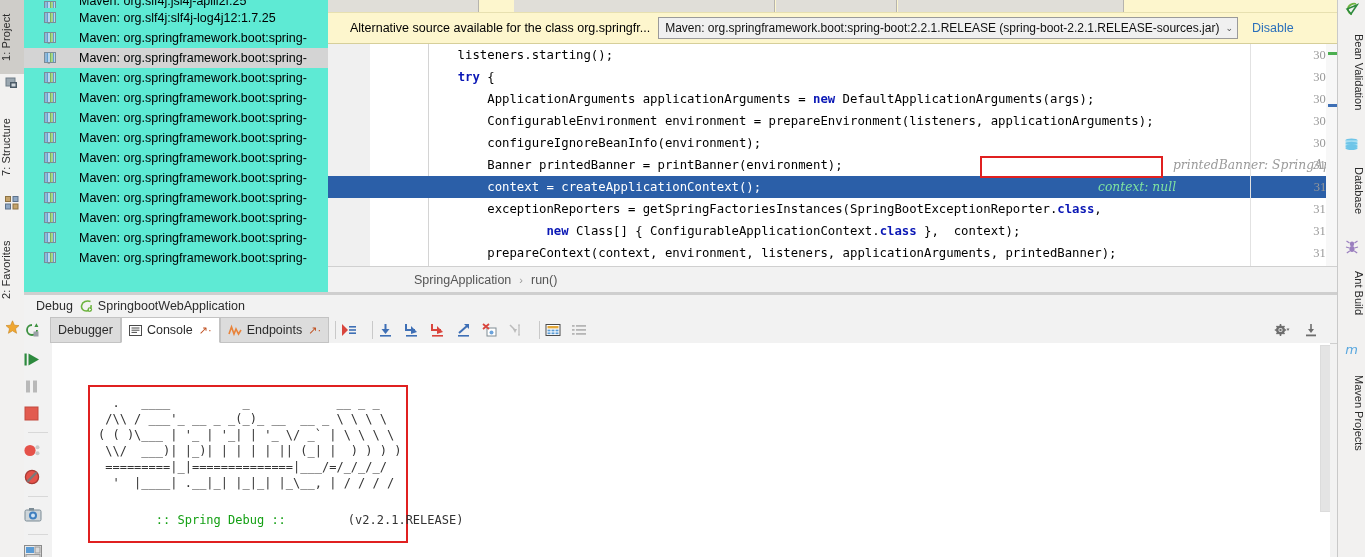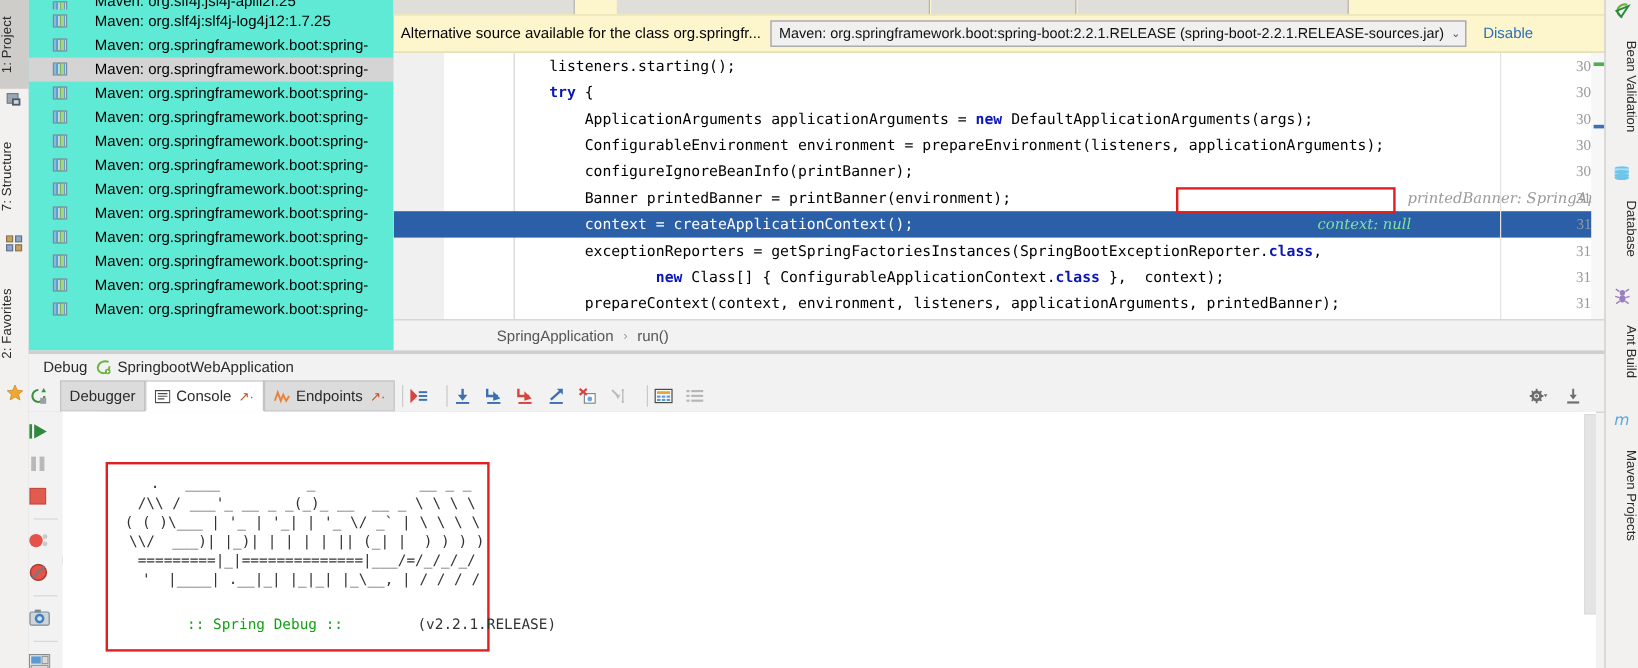--- a/index.html
+++ b/index.html
@@ -24,21 +24,21 @@
   .trow.sel{background:#d4d4d4;}
   .chev{position:absolute;left:22px;top:0;width:12px;color:#777;font-size:10px;line-height:20px;}
   .jaricon{display:inline-block;width:13px;height:13px;vertical-align:-2px;margin-right:4px;position:relative;}
   .jaricon:before{content:"";position:absolute;left:0;top:1px;width:12px;height:11px;
       background:linear-gradient(90deg,#8fb8d8 0 2px,#5f9fd0 2px 3px,#b9d7ef 3px 5px,#7ab55c 5px 6px,#a9d48c 6px 8px,#5f9fd0 8px 9px,#b9d7ef 9px 12px);
       border:1px solid #7b8c99;box-sizing:border-box;}
   .tlabel{margin-left:18px;}
 
   
   #notif{left:328px;top:12px;width:1010px;height:32px;background:#fdf6cd;border-top:1px solid #e7e0b0;border-bottom:1px solid #d6cf9a;
-         display:flex;align-items:center;padding:0 6px;box-sizing:border-box;}
+         display:flex;align-items:center;padding:0 22px;box-sizing:border-box;}
   #notif-text{font-size:12.5px;color:#000;white-space:nowrap;}
   #notif-combo{flex:0 0 auto;margin-left:8px;height:20px;background:#f0f0f0;border:1px solid #9a9a9a;
       display:flex;align-items:center;padding:0 4px 0 6px;font-size:12px;white-space:nowrap;}
   #notif-combo .cv{color:#111;}
   #notif-combo .carr{margin-left:6px;color:#555;font-size:9px;}
   #notif-disable{margin-left:14px;color:#2a6fbb;font-size:12.5px;white-space:nowrap;}
 
   
   #tabs-sliver{left:328px;top:0;width:1010px;height:12px;background:#fdf6cd;}
   .tabfrag{position:absolute;top:0;height:12px;background:#e0ded8;border-right:1px solid #b6b4ae;}
@@ -80,21 +80,21 @@
       border:1px solid transparent;white-space:nowrap;}
   .dtab.active{background:#fff;border:1px solid #c3c3c3;border-bottom-color:#fff;}
   .dtab.inactive{background:#dcdcdc;border:1px solid #c3c3c3;}
   .tbsep{width:1px;height:18px;background:#c9c9c9;margin:0 5px;}
 
   #console{left:52px;top:343px;width:1278px;height:214px;background:#fff;overflow:hidden;}
   #debug-icons{left:24px;top:343px;width:28px;height:214px;}
   #debug-icons2{left:52px;top:343px;width:28px;height:214px;background:#f2f2f2;border-right:1px solid #d9d9d9;}
   .consline{position:absolute;white-space:pre;font-family:"DejaVu Sans Mono",monospace;font-size:12.2px;color:#1a1aa8;}
   #banner-box{position:absolute;border:2px solid #e02020;box-sizing:border-box;background:#fff;}
-  .bline{white-space:pre;font-family:"DejaVu Sans Mono",monospace;font-size:12px;color:#444;line-height:16px;text-align:center;}
+  .bline{white-space:pre;font-family:"DejaVu Sans Mono",monospace;font-size:12px;color:#444;line-height:16px;}
   .bgreen{color:#14a014;}
   .bdark{color:#333;}
   #console-scroll{position:absolute;right:0;top:0;width:12px;height:214px;background:#fff;}
   #console-scroll .thumb{position:absolute;left:2px;top:2px;width:9px;height:165px;background:#e4e4e4;border:1px solid #dcdcdc;}
 
   svg{display:block;}
 </style>
 </head>
 <body>
 
@@ -180,21 +180,21 @@
   <div class="lnum" style="top:202px;">314</div>
 
   <div class="cline" style="top:4px;">    listeners.starting();</div>
 
   <div class="cline" style="top:26px;">    <span class="kw">try</span> {</div>
 
   <div class="cline" style="top:48px;">        ApplicationArguments applicationArguments = <span class="kw">new</span> DefaultApplicationArguments(args);</div>
 
   <div class="cline" style="top:70px;">        ConfigurableEnvironment environment = prepareEnvironment(listeners, applicationArguments);</div>
 
-  <div class="cline" style="top:92px;">        configureIgnoreBeanInfo(printBanner);</div>
+  <div class="cline" style="top:92px;">        configureIgnoreBeanInfo(environment);</div>
 
   <div class="cline" style="top:114px;">        Banner printedBanner = printBanner(environment);</div>
   <div class="redbox" style="left:652px;top:112px;width:183px;height:22px;"></div>
   <div class="cline hint" style="top:114px;left:845px;">printedBanner: SpringApplicationBannerPrinter$PrintedBanner@3271    envir</div>
 
   <div class="cline onblue" style="top:136px;">        context = createApplicationContext();</div>
   <div class="cline" style="top:136px;left:770px;color:#7fe3a0;font-style:italic;font-family:'DejaVu Serif',serif;">context: null</div>
 
   <div class="cline" style="top:158px;">        exceptionReporters = getSpringFactoriesInstances(SpringBootExceptionReporter.<span class="kw">class</span>,</div>
 

